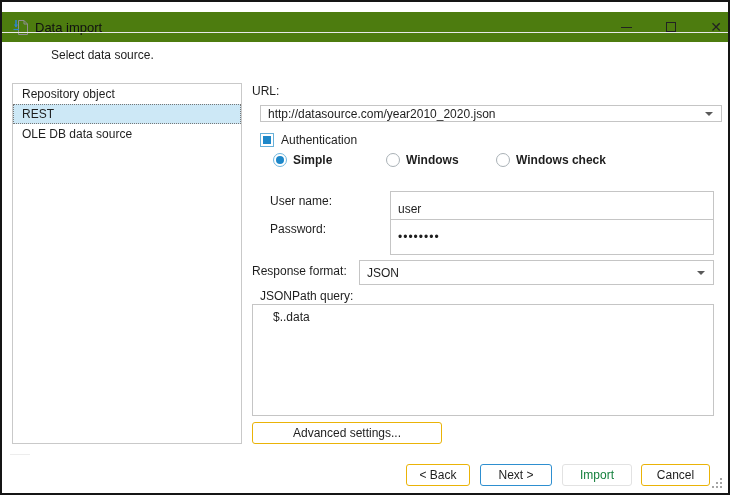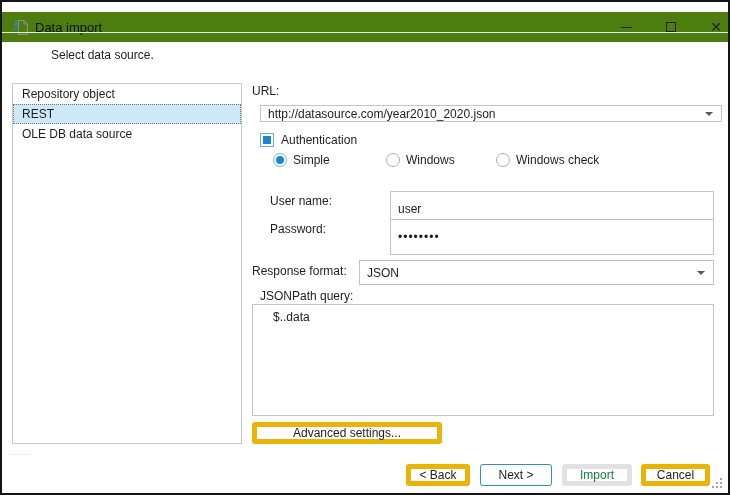--- a/index.html
+++ b/index.html
@@ -49,28 +49,28 @@
     width:0; height:0; border-left:4px solid transparent; border-right:4px solid transparent;
     border-top:4px solid #5a5a5a;
   }
   .txt { padding:17px 7px; outline:none; }
   .textarea { padding:5px 20px; line-height:1.3; }
   
   .checkbox-row { position:absolute; left:258px; top:131px; display:flex; align-items:flex-end; cursor:default; }
   .cb-box { position:relative; width:14px; height:14px; border:1px solid #67b0d9; background:#fff; margin-right:7px; }
   .cb-fill { position:absolute; left:2px; top:2px; width:8px; height:8px; background:#1d87c9; }
   
-  .radio-row { position:absolute; display:flex; align-items:flex-end; cursor:default; }
+  .radio-row { position:absolute; display:flex; align-items:flex-end; cursor:default;font-weight:bold; }
   .rb { width:14px; height:14px; border-radius:50%; background:#fff; margin-right:6px; position:relative; }
   .rb.on { border:1px solid #6fb6de; }
   .rb.off { border:1px solid #a9b1b6; }
   .rb.on::after { content:""; position:absolute; left:2px; top:2px; width:8px; height:8px; border-radius:50%; background:#1d87c9; }
   
   .btn {
-    position:absolute; height:22px; background:#fff; border:5px solid #eab308; border-radius:3px;
+    position:absolute; height:22px; background:#fff; border:1px solid #eab308; border-radius:3px;
     font-family:"Liberation Sans","DejaVu Sans",sans-serif; font-size:12px; color:#1e1e1e;
     display:flex; align-items:center; justify-content:center; cursor:default;
   }
   .btn-advanced { left:250px; top:420px; width:190px; height:22px; }
   .btn-back   { left:404px; top:462px; width:64px; }
   .btn-next   { left:478px; top:462px; width:72px; border:1px solid #2e8fd0; }
   .btn-import { left:560px; top:462px; width:70px; border-color:#e2e2e2; color:#15803d; }
   .btn-cancel { left:639px; top:462px; width:69px; }
   
   .faint-line { position:absolute; left:8px; top:452px; width:20px; height:1px; background:#ededed; }

